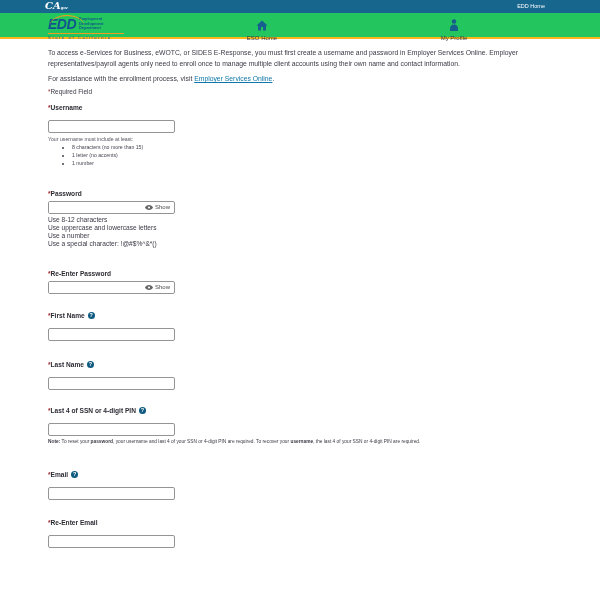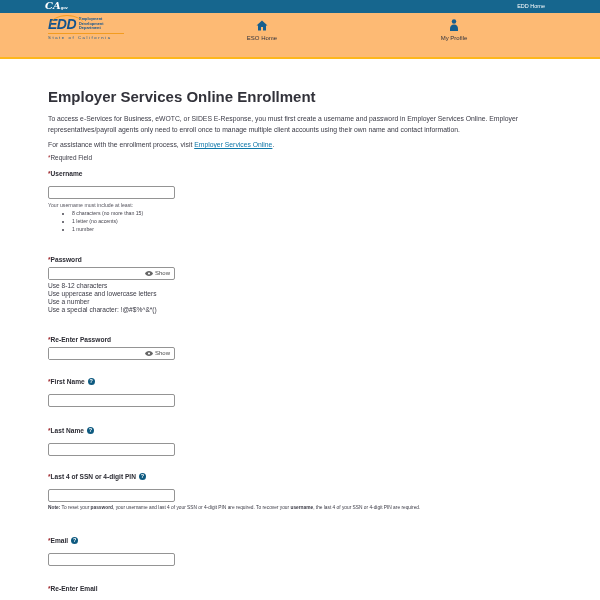--- a/index.html
+++ b/index.html
@@ -9,21 +9,21 @@
   
   .topbar { height:13px; background:#16668e; position:relative; }
   .ca-logo { position:absolute; left:45px; top:0px; color:#fff;
     font-family:"DejaVu Serif", serif; font-style:italic; font-weight:700;
     font-size:10px; line-height:12px; }
   .ca-logo small { font-size:4px; font-style:normal; font-family:"Liberation Sans",sans-serif; }
   .topbar-link { position:absolute; right:55px; top:3px; color:#fff; font-size:5.5px;
     text-decoration:none; }
 
   
-  .header { height:46px; background:#fdba74; border-bottom:2.5px solid #fdb71c; position:relative; }
+  .header { height:26px; background:#22c55e; border-bottom:2.5px solid #fdb71c; position:relative; }
   .eddlogo { position:absolute; left:48px; top:4px; width:76px; cursor:pointer; }
   .edd-row { display:flex; align-items:flex-end; }
   .edd-big { font-size:14px; font-weight:700; font-style:italic; color:#11538e;
     line-height:14px; letter-spacing:-0.5px; }
   .edd-arc { position:absolute; left:2px; top:-2px; width:34px; height:10px;
     border-top:1.6px solid #f39c1f; border-radius:50% 50% 0 0 / 100% 100% 0 0; }
   .edd-lines { margin-left:3px; font-size:3.9px; font-weight:700; color:#11538e;
     line-height:4.6px; }
   .edd-state { font-size:4.2px; color:#11538e; letter-spacing:1.6px; margin-top:1.5px;
     border-top:1.2px solid #f39c1f; padding-top:1.5px; white-space:nowrap; }
@@ -109,21 +109,20 @@
       <svg width="10" height="12" viewBox="0 0 20 24">
           <circle cx="10" cy="5" r="4.5" fill="#155e8e"></circle>
           <path d="M10 11c-5.2 0-8 3.2-8 8.5V24h16v-4.5c0-5.3-2.8-8.5-8-8.5z" fill="#155e8e"></path>
         </svg>
     </div>
     <div class="nlbl">My Profile</div>
   </div>
 </div>
 
 <div class="main">
-  <h1>Employer Services Online Enrollment</h1>
 
   <p class="intro">To access e-Services for Business, eWOTC, or SIDES E-Response, you must first create a username and password in Employer Services Online. Employer representatives/payroll agents only need to enroll once to manage multiple client accounts using their own name and contact information.</p>
 
   <p class="assist"><span>For assistance with the enrollment process, visit </span><a href="#">Employer Services Online</a><span>.</span></p>
 
   <p class="reqfield"><span class="req">*</span><span>Required Field</span></p>
 
   <div class="form">
 
     <div class="group g-user">

